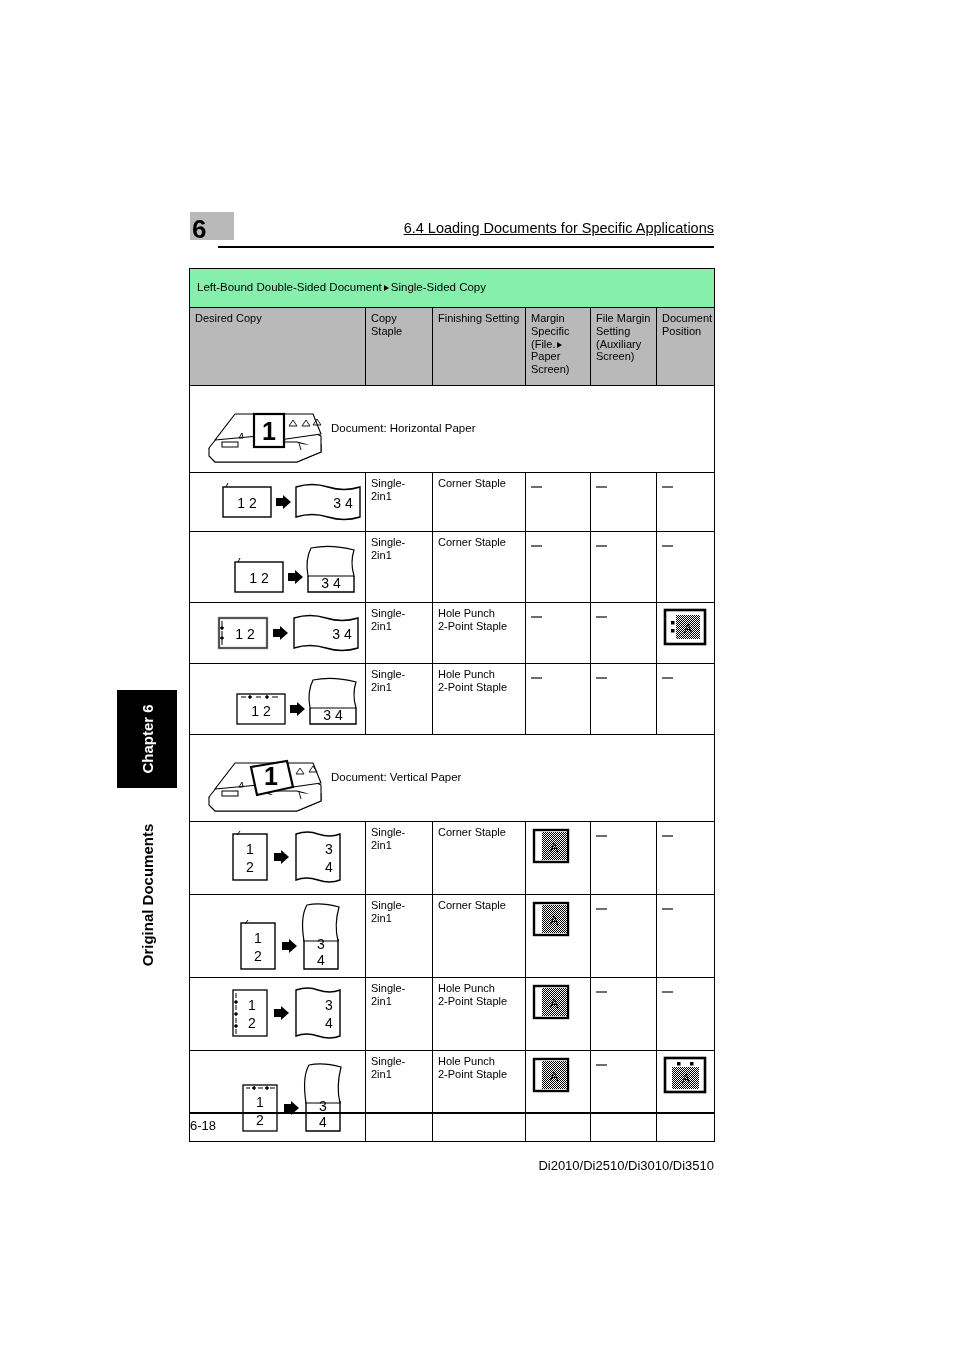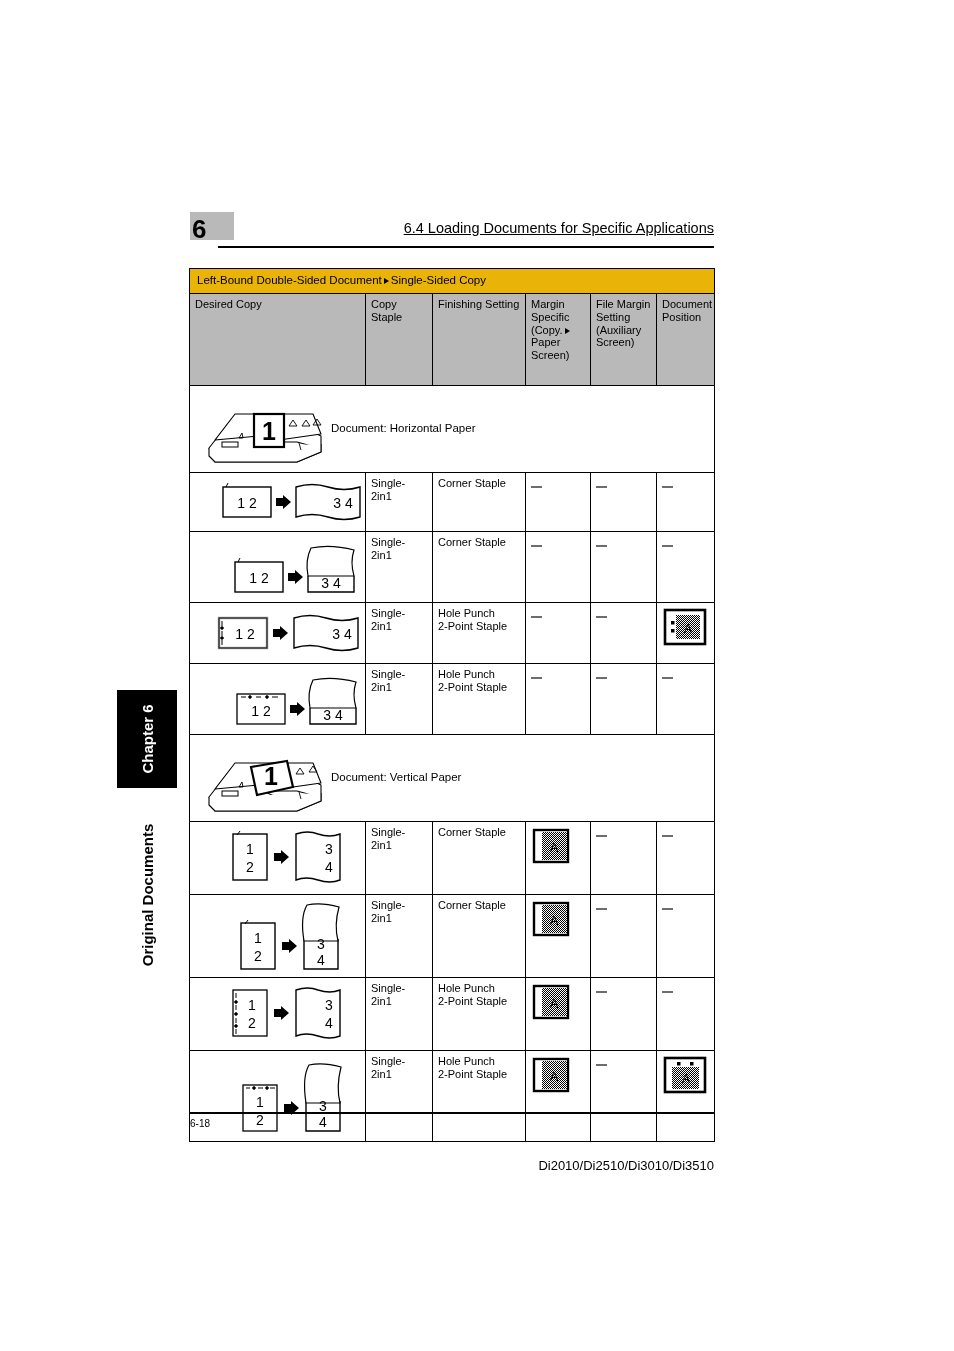--- a/index.html
+++ b/index.html
@@ -73,21 +73,21 @@
     white-space: nowrap;
   }
 
   
   .footer-rule {
     position: absolute; left: 190px; top: 1112px;
     width: 524px; height: 2px; background: #000;
   }
   .footer-left {
     position: absolute; left: 190px; top: 1118px;
-    font-size: 10px;
+    font-size: 13px;
   }
   .footer-right {
     position: absolute; right: 240px; top: 1118px;
     font-size: 13px; white-space: nowrap; margin-top: 40px;
   }
 
   
   .tbl {
     position: absolute;
     left: 189px; top: 268px;
@@ -97,23 +97,23 @@
     font-size: 11px;
   }
   .tbl td {
     border: 1px solid #000;
     vertical-align: top;
     padding: 4px 5px;
     line-height: 1.18;
   }
   .hdr td { background: #b9b9b9; }
   .title-row td {
-    background: #eab308;
+    background: #86efac;
     font-size: 11.5px;
-    padding: 5px 7px;
+    padding: 12px 7px;
   }
   .c1 { width: 176px; }
   .c2 { width: 67px; }
   .c3 { width: 93px; }
   .c4 { width: 65px; }
   .c5 { width: 66px; }
   .c6 { width: 58px; }
 
   .dash {
     display: inline-block;
@@ -175,26 +175,26 @@
   </colgroup>
 
   <tbody>
       <tr class="title-row">
     <td colspan="6">
       <span>Left-Bound Double-Sided Document</span><span class="tri"></span><span>Single-Sided Copy</span>
     </td>
   </tr>
 
   <tr class="hdr">
-    <td style="height:92px">Desired Copy</td>
+    <td style="height:78px">Desired Copy</td>
     <td>Copy Staple</td>
     <td>Finishing Setting</td>
     <td>
       <span>Margin Specific</span>
-      <span>(Copy.</span><span class="tri"></span>
+      <span>(File.</span><span class="tri"></span>
       <span>Paper Screen)</span>
     </td>
     <td>File Margin Setting (Auxiliary Screen)</td>
     <td>Document Position</td>
   </tr>
 
   <tr>
     <td colspan="6" class="illus-cell">
       <div class="illus-wrap">
         <svg class="illus-svg" width="130" height="78" viewBox="0 0 130 78">

